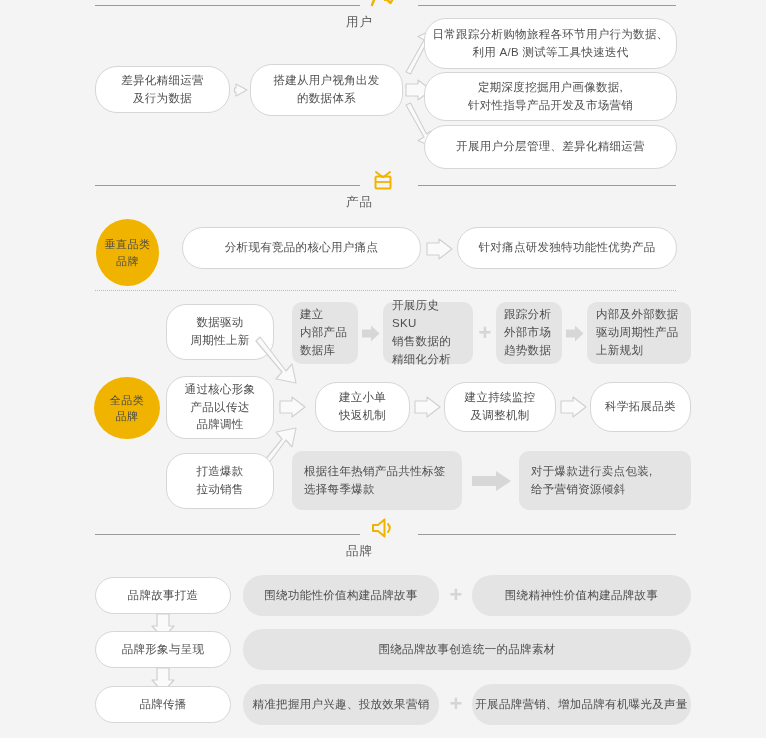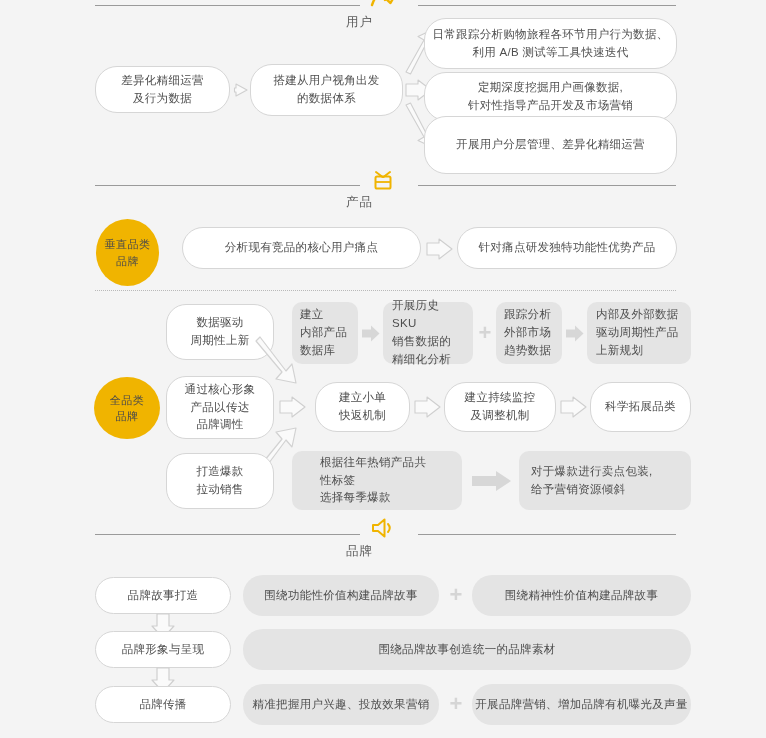--- a/index.html
+++ b/index.html
@@ -126,21 +126,21 @@
   </div>
 
   <div class="box pill" style="left:424px;top:18px;width:253px;height:51px;flex-direction:column">
     <span>日常跟踪分析购物旅程各环节用户行为数据、</span>
     <span>利用 A/B 测试等工具快速迭代</span>
   </div>
   <div class="box pill" style="left:424px;top:72px;width:253px;height:49px;flex-direction:column">
     <span>定期深度挖掘用户画像数据,</span>
     <span>针对性指导产品开发及市场营销</span>
   </div>
-  <div class="box pill" style="left:424px;top:116px;width:253px;height:58px;">
+  <div class="box pill" style="left:424px;top:125px;width:253px;height:44px;">
     <span>开展用户分层管理、差异化精细运营</span>
   </div>
 
   <div class="sec-head" style="top:172px">
     <div class="sec-rule l"></div>
     <div class="sec-rule r"></div>
     <div class="sec-icon" style="top:-7px">
       <svg width="26" height="26" viewBox="0 0 26 26">
         <path d="M6 6 L12.5 11 M20 6 L13.5 11" stroke="#f0b400" stroke-width="2" fill="none" stroke-linecap="round"></path>
         <rect x="5.5" y="10.5" width="15" height="12" rx="1.6" stroke="#f0b400" stroke-width="2" fill="none"></rect>
@@ -267,21 +267,21 @@
     <svg width="70" height="48" viewBox="0 0 70 48">
       <path d="M0 44 L26 12 L20 5 L40 1 L36 20 L30 13 L4 48 Z" fill="#fafafa" stroke="#d2d2d2" stroke-width="1.2" stroke-linejoin="round"></path>
     </svg>
   </div>
 
   <div class="box bubble" style="left:166px;top:453px;width:108px;height:56px;flex-direction:column">
     <span>打造爆款</span>
     <span>拉动销售</span>
   </div>
 
-  <div class="box gray" style="left:292px;top:451px;width:170px;height:59px;flex-direction:column;align-items:flex-start;padding:0 28px">
+  <div class="box gray" style="left:292px;top:451px;width:170px;height:59px;flex-direction:column;align-items:flex-start;padding:0 12px">
     <span>根据往年热销产品共性标签</span>
     <span>选择每季爆款</span>
   </div>
 
   <div class="arrow" style="left:472px;top:470px">
     <svg width="40" height="22" viewBox="0 0 40 22">
       <path d="M0 6 L24 6 L24 1 L39 11 L24 21 L24 16 L0 16 Z" fill="#d7d7d7"></path>
     </svg>
   </div>
 

